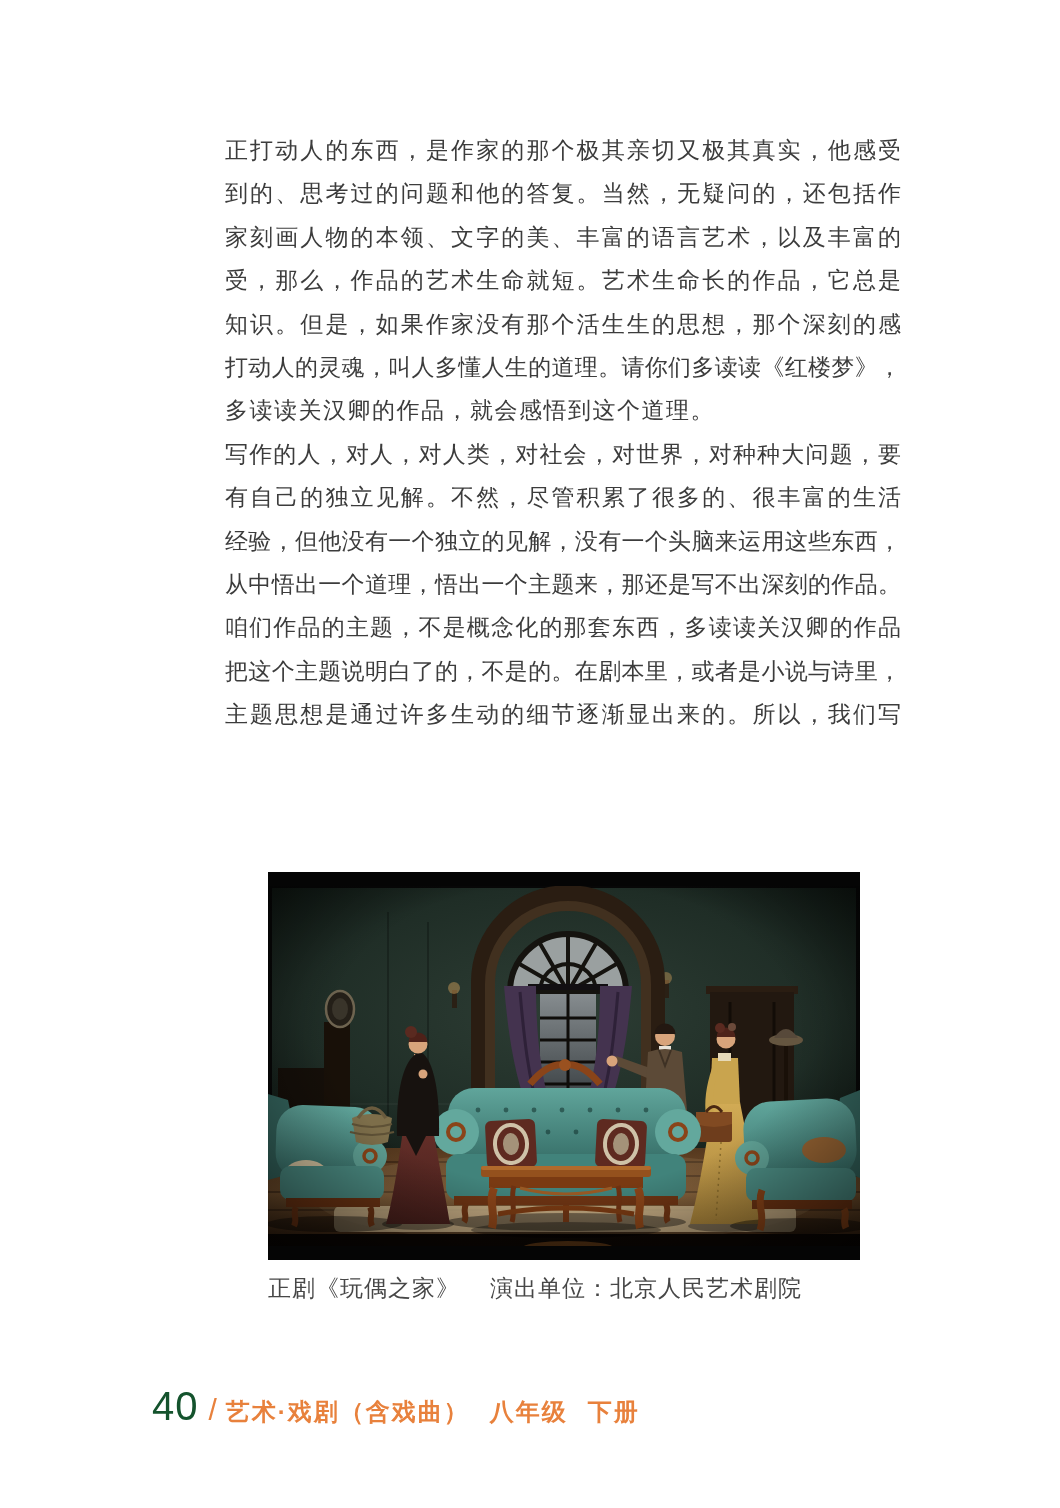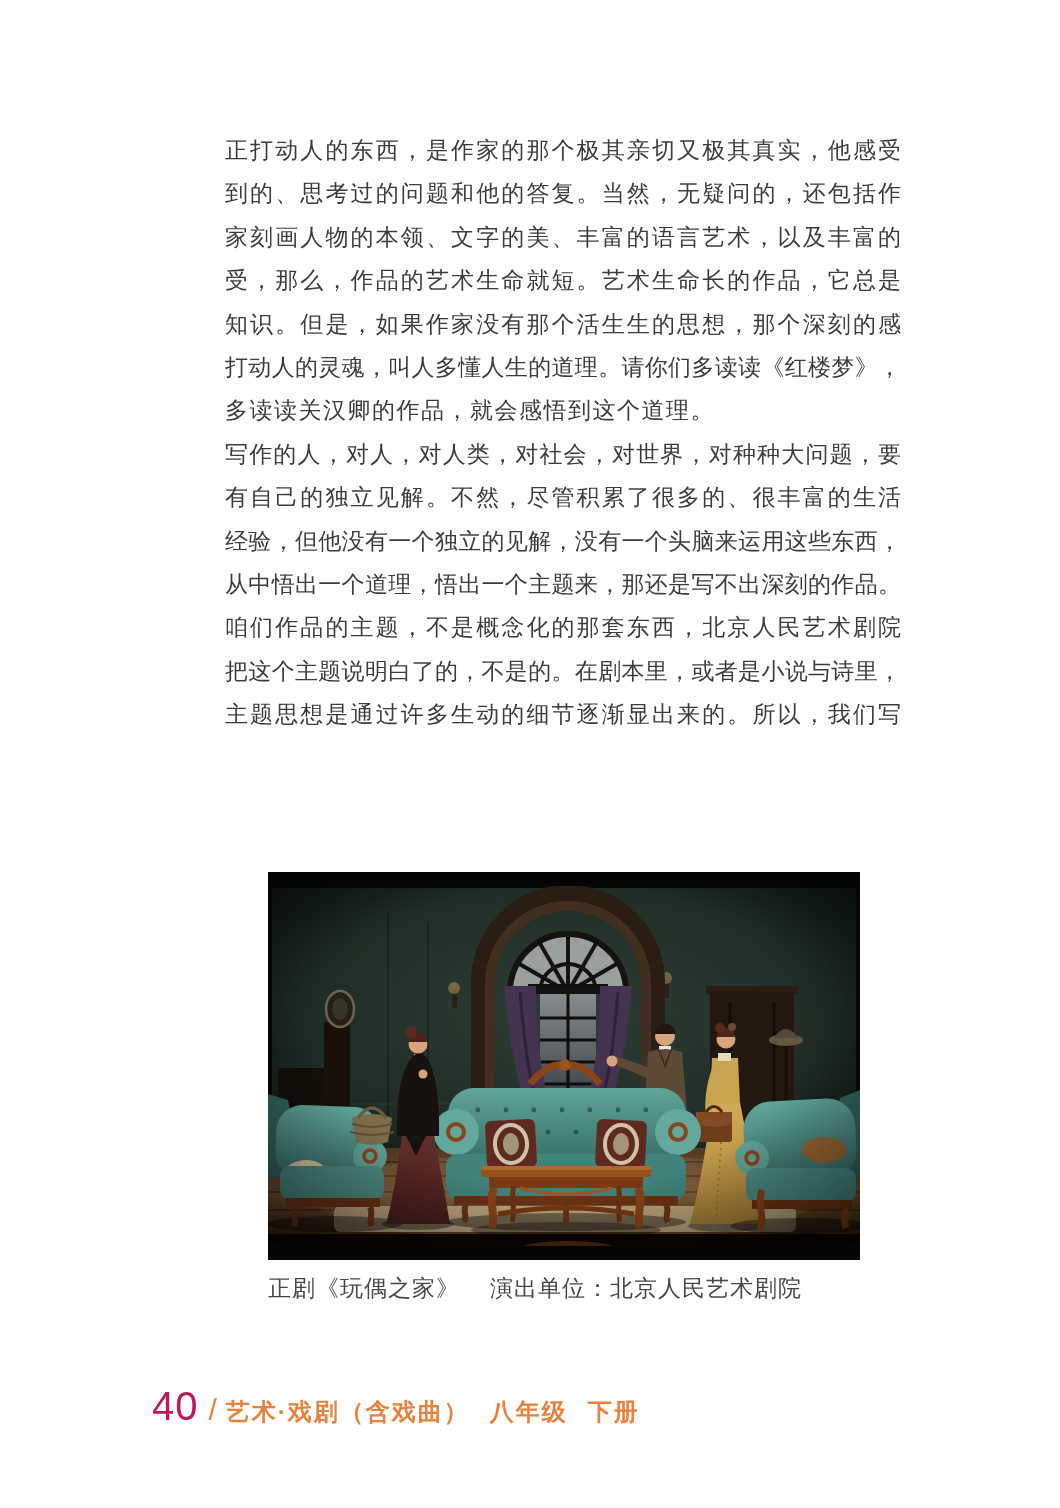--- a/index.html
+++ b/index.html
@@ -24,21 +24,21 @@
     margin-top:13px;text-align:center;font-size:23px;color:#474747;
     letter-spacing:1px;white-space:nowrap;
   }
   .caption .credit{margin-left:30px;}
   .footer{
     position:absolute;left:104px;top:1384px;
     display:flex;align-items:baseline;
   }
   .footer .num{
     font-family:"Liberation Sans","DejaVu Sans",sans-serif;
-    font-size:40px;color:#be185d;letter-spacing:1px;
+    font-size:40px;color:#14532d;letter-spacing:1px;
   }
   .footer .sep{font-size:30px;color:#e8813c;margin:0 9px 0 10px;font-family:"Liberation Sans",sans-serif;}
   .footer .title,.footer .grade,.footer .volume{
     font-size:24px;font-weight:bold;color:#e8813c;letter-spacing:2px;
     font-family:Liberation Sans, sans-serif;
   }
   .footer .grade{margin-left:20px;}
   .footer .volume{margin-left:20px;}
 </style>
 </head>
@@ -51,21 +51,21 @@
     <div class="line">到的、思考过的问题和他的答复。当然，无疑问的，还包括作</div>
     <div class="line">家刻画人物的本领、文字的美、丰富的语言艺术，以及丰富的</div>
     <div class="line">受，那么，作品的艺术生命就短。艺术生命长的作品，它总是</div>
     <div class="line">知识。但是，如果作家没有那个活生生的思想，那个深刻的感</div>
     <div class="line">打动人的灵魂，叫人多懂人生的道理。请你们多读读《红楼梦》，</div>
     <div class="line last">多读读关汉卿的作品，就会感悟到这个道理。</div>
     <div class="line">写作的人，对人，对人类，对社会，对世界，对种种大问题，要</div>
     <div class="line">有自己的独立见解。不然，尽管积累了很多的、很丰富的生活</div>
     <div class="line">经验，但他没有一个独立的见解，没有一个头脑来运用这些东西，</div>
     <div class="line">从中悟出一个道理，悟出一个主题来，那还是写不出深刻的作品。</div>
-    <div class="line">咱们作品的主题，不是概念化的那套东西，北京人民艺术剧院</div>
+    <div class="line">咱们作品的主题，不是概念化的那套东西，多读读关汉卿的作品</div>
     <div class="line">把这个主题说明白了的，不是的。在剧本里，或者是小说与诗里，</div>
     <div class="line">主题思想是通过许多生动的细节逐渐显出来的。所以，我们写</div>
   </div>
 
   <div class="figure">
     <svg class="stage-photo" viewBox="0 0 592 388" xmlns="http://www.w3.org/2000/svg">
       <defs>
         <radialGradient id="wallG" cx="50%" cy="45%" r="75%">
           <stop offset="0" stop-color="#2d3d34"></stop>
           <stop offset="0.6" stop-color="#1f2d26"></stop>

